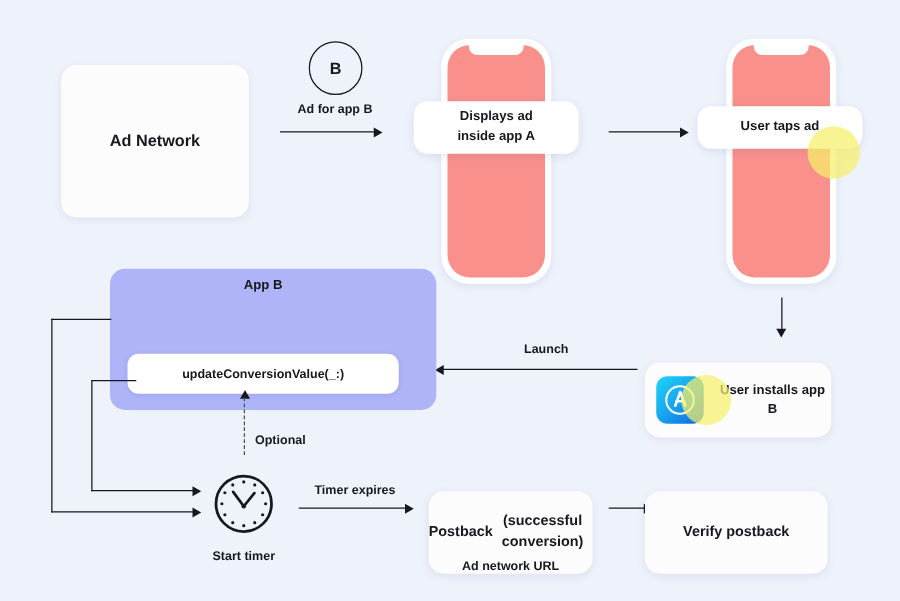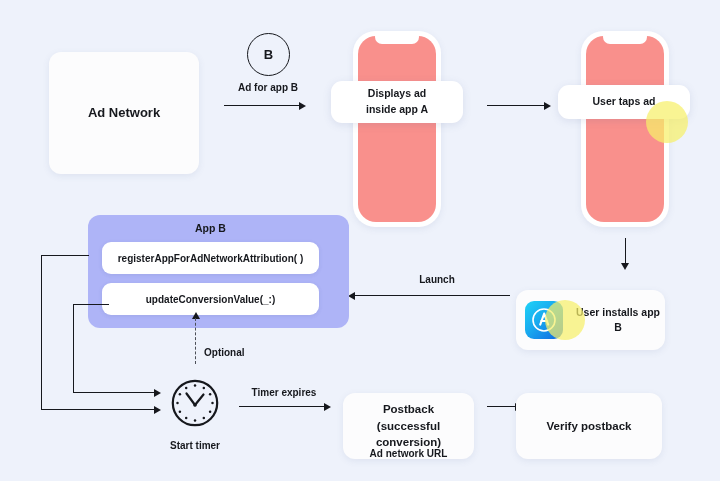--- a/index.html
+++ b/index.html
@@ -242,23 +242,20 @@
     <span style="font-size:10.5px;">User installs app B</span>
   </div>
   <div class="abs yellow-blob" style="left:545px; top:300px; width:40px; height:40px;"></div>
 
   <div class="abs plain-label" style="left:405px; top:274px; width:64px;">Launch</div>
   <div class="abs arrow-line" style="left:354px; top:295px; width:156px;"></div>
   <div class="abs arrow-head-l" style="left:348px; top:291.7px;"></div>
 
   <div class="abs" id="app-b-panel">
     <div class="abs" id="app-b-title">App B</div>
-    <div class="abs method-box" style="left:14px; top:27px; width:217px; height:32px;">
-      <span>registerAppForAdNetworkAttribution( )</span>
-    </div>
     <div class="abs method-box" style="left:14px; top:68px; width:217px; height:32px;">
       <span>updateConversionValue(_:)</span>
     </div>
   </div>
 
   <div class="abs arrow-head-u" style="left:191.5px; top:312px;"></div>
   <div class="abs" id="optional-dash"></div>
   <div class="abs plain-label" style="left:204px; top:347px; width:56px; text-align:left;">Optional</div>
 
   <div class="abs arrow-line" style="left:41px; top:255px; width:48px;"></div>
@@ -292,21 +289,21 @@
       <path d="M25 27 L33.5 16.5" stroke="#16181d" stroke-width="2.2" stroke-linecap="round" fill="none"></path>
       <circle cx="25" cy="27" r="1.8" fill="#16181d"></circle>
     </svg>
   </div>
   <div class="abs plain-label" style="left:160px; top:440px; width:70px;">Start timer</div>
 
   <div class="abs plain-label" style="left:243px; top:387px; width:82px;">Timer expires</div>
   <div class="abs arrow-line" style="left:239px; top:406px; width:86px;"></div>
   <div class="abs arrow-head-r" style="left:324px; top:402.7px;"></div>
 
-  <div class="abs card" style="left:343px; top:373px; width:131px; height:66px; flex-direction:column;">
+  <div class="abs card" style="left:343px; top:373px; width:131px; height:66px; flex-direction:row;">
     <span>Postback</span>
     <span>(successful conversion)</span>
   </div>
   <div class="abs plain-label" style="left:343px; top:448px; width:131px;">Ad network URL</div>
 
   <div class="abs arrow-line" style="left:487px; top:406px; width:29px;"></div>
   <div class="abs arrow-head-r" style="left:515px; top:402.7px;"></div>
 
   <div class="abs card" style="left:516px; top:373px; width:146px; height:66px;">
     <span>Verify postback</span>

